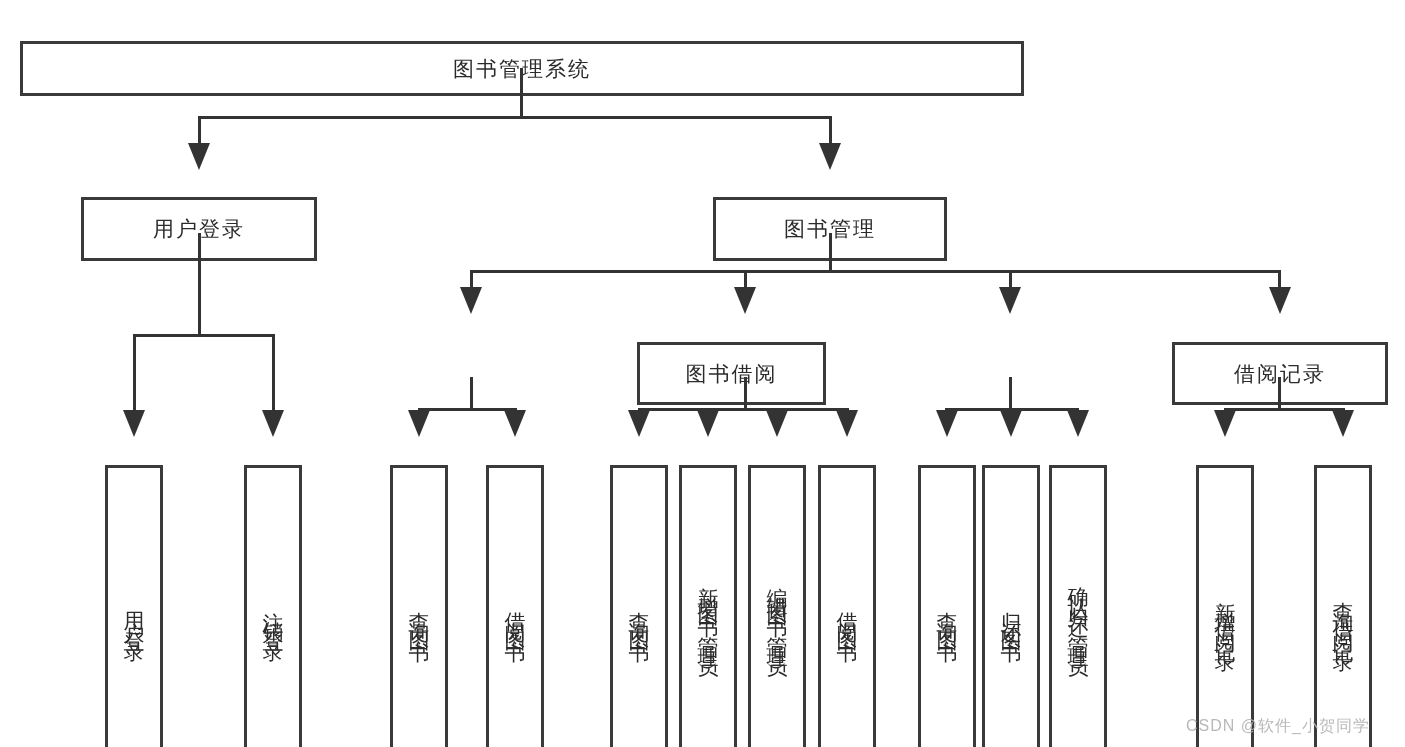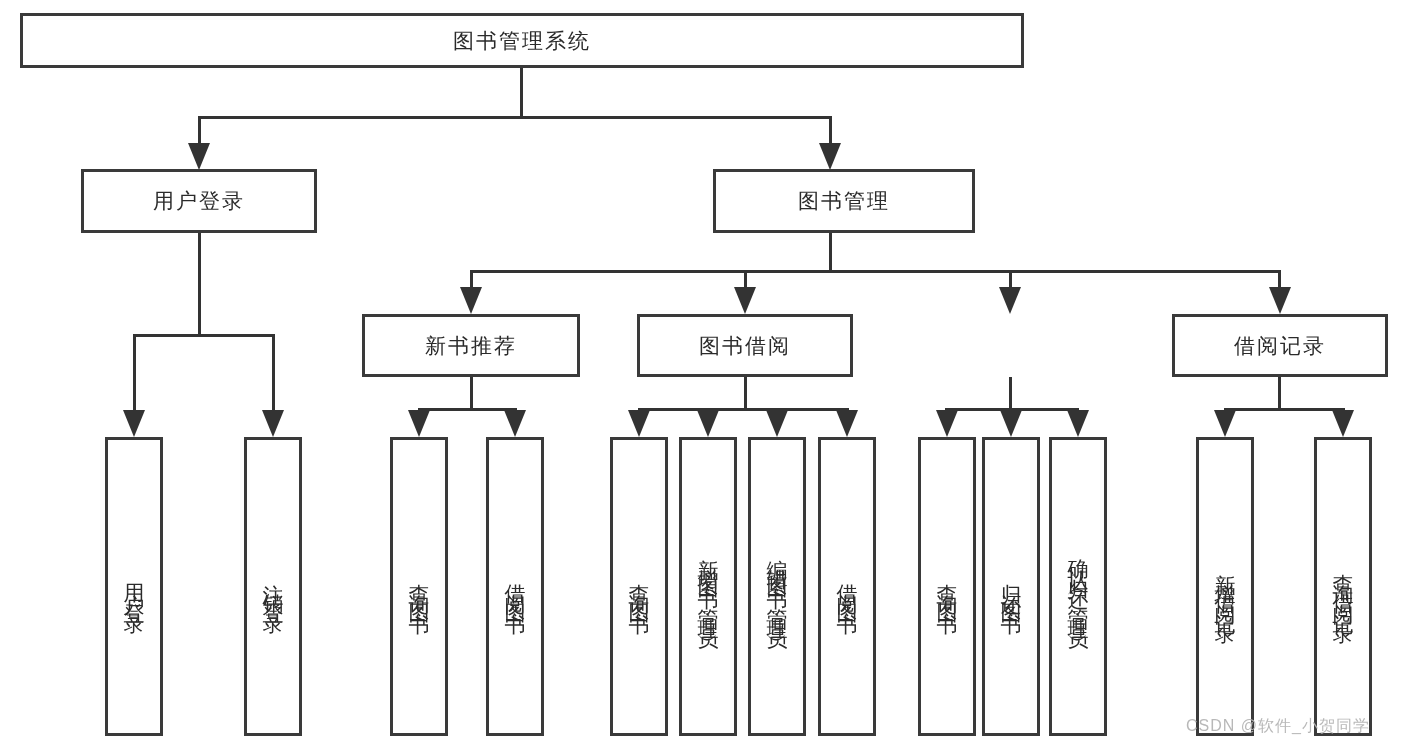--- a/index.html
+++ b/index.html
@@ -17,20 +17,21 @@
     font-family:"Liberation Sans","DejaVu Sans",sans-serif;
     overflow:hidden;
   }
   .box{
     position:absolute;
     box-sizing:border-box;
     border:3px solid var(--border);
     background:var(--background);
     display:flex;align-items:center;justify-content:center;
     color:var(--text);
+    margin-top:28px;
   }
   .box.h span{
     font-size:21px;
     letter-spacing:2px;
     white-space:nowrap;
   }
   .box.v span{
     writing-mode:vertical-rl;
     text-orientation:mixed;
     font-size:21px;
@@ -68,21 +69,21 @@
   <div class="vline" style="left:520px;top:68px;height:50px"></div>
   <div class="hline" style="left:198px;top:116px;width:633px"></div>
   <div class="vline" style="left:198px;top:116px;height:29px"></div>
   <div class="arrow" style="left:188px;top:143px"></div>
   <div class="vline" style="left:829px;top:116px;height:29px"></div>
   <div class="arrow" style="left:819px;top:143px"></div>
 
   <div class="box h" style="left:81px;top:169px;width:236px;height:64px">
     <span>用户登录</span>
   </div>
-  <div class="box h" style="left:713px;top:169px;width:262px;height:64px">
+  <div class="box h" style="left:713px;top:169px;width:234px;height:64px">
     <span>图书管理</span>
   </div>
 
   <div class="vline" style="left:198px;top:233px;height:103px"></div>
   <div class="hline" style="left:133px;top:334px;width:142px"></div>
   <div class="vline" style="left:133px;top:334px;height:78px"></div>
   <div class="arrow" style="left:123px;top:410px"></div>
   <div class="vline" style="left:272px;top:334px;height:78px"></div>
   <div class="arrow" style="left:262px;top:410px"></div>
 
@@ -90,24 +91,21 @@
   <div class="hline" style="left:470px;top:270px;width:811px"></div>
   <div class="vline" style="left:470px;top:270px;height:19px"></div>
   <div class="arrow" style="left:460px;top:287px"></div>
   <div class="vline" style="left:744px;top:270px;height:19px"></div>
   <div class="arrow" style="left:734px;top:287px"></div>
   <div class="vline" style="left:1009px;top:270px;height:19px"></div>
   <div class="arrow" style="left:999px;top:287px"></div>
   <div class="vline" style="left:1278px;top:270px;height:19px"></div>
   <div class="arrow" style="left:1269px;top:287px"></div>
 
-  <div class="box h" style="left:362px;top:314px;width:218px;height:63px">
-    <span>新书推荐</span>
-  </div>
-  <div class="box h" style="left:637px;top:314px;width:216px;height:63px">
+  <div class="box h" style="left:637px;top:314px;width:189px;height:63px">
     <span>图书借阅</span>
   </div>
   <div class="box h" style="left:1172px;top:314px;width:216px;height:63px">
     <span>借阅记录</span>
   </div>
 
   <div class="vline" style="left:470px;top:377px;height:33px"></div>
   <div class="hline" style="left:418px;top:408px;width:99px"></div>
   <div class="arrow" style="left:408px;top:410px"></div>
   <div class="arrow" style="left:504px;top:410px"></div>

